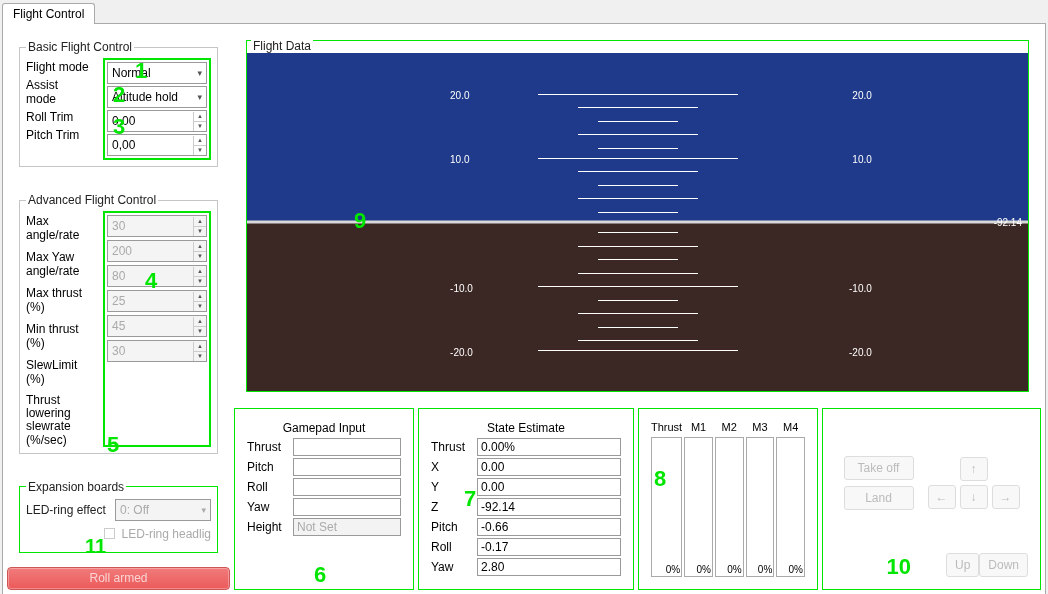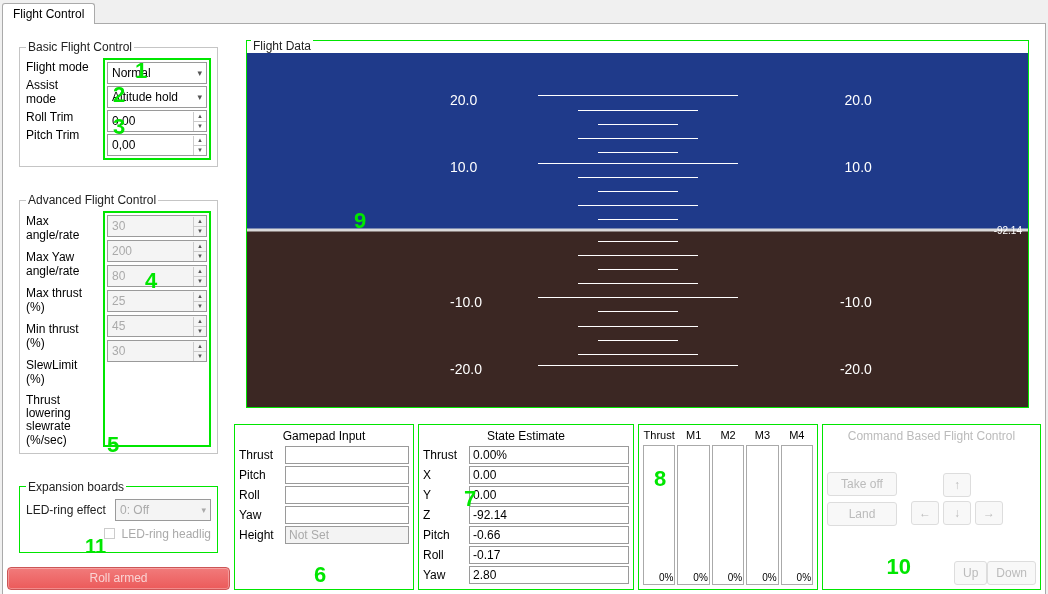--- a/index.html
+++ b/index.html
@@ -24,39 +24,39 @@
   .num-ann { position:absolute; color:#00e600; font-weight:bold; font-size:22px; pointer-events:none; z-index:50;}
   .left-annot-wrap { position: relative; }
   .big-btn { display:flex; align-items:center; justify-content:center; background: linear-gradient(#f17b7b,#ec5a5a); color: rgba(255,255,255,.7); font-size: 24px; height:60px; border:1px solid #c55; border-radius:4px; margin-top:auto; box-shadow: inset 0 0 0 1px rgba(255,255,255,.3); }
   .right-area { flex:1; display:flex; flex-direction:column; gap:4px; position:relative;}
   .flight-data { position:relative; height: 394px; }
   .fd-inner { position:absolute; inset:0; display:flex; flex-direction:column;}
   .sky { flex:1; background:#1f3a8a;}
   .ground { flex:1; background:#3b2723;}
   .horizon { position:absolute; left:0; right:0; top:50%; height:3px; background:#d9d9d9; transform:translateY(-50%);}
   .pitch-line { position:absolute; left:50%; transform:translateX(-50%); height:1px; background:#fff;}
-  .pitch-label { position:absolute; font-size:14px; color:#fff; white-space:nowrap;}
+  .pitch-label { position:absolute; font-size:10px; color:#fff; white-space:nowrap;}
   .right-val { position:absolute; right:6px; font-size:10px; color:#fff; top:50%; transform:translateY(-50%);}
   .fd-legend { position:absolute; top:-2px; left:4px; font-size:12px; color:#222; background:#fff; padding:0 2px;}
   .bottom-row { flex:1; display:flex; gap:4px;}
-  .panel { border:1px solid #c5c5c5; padding:4px; display:flex; flex-direction:column; position:relative;}
+  .panel { border:1px solid #c5c5c5; padding:12px; display:flex; flex-direction:column; position:relative;}
   .panel-title { text-align:center; font-size:12px; margin-bottom:2px;}
   .kv { display:flex; align-items:center; height:20px; gap:4px;}
   .kv label { width:42px; font-size:12px;}
   .kv .field { flex:1; border:1px solid #9a9a9a; height:18px; padding:0 3px; font-size:12px; display:flex; align-items:center; background:#fff;}
   .kv .field.disabled{ background:#f3f3f3; color:#aaa;}
   .bars-wrap { display:flex; gap:2px; flex:1;}
   .bar-col { flex:1; display:flex; flex-direction:column; align-items:center;}
   .bar-h { font-size:11px; height:16px;}
   .bar { flex:1; border:1px solid #aaa; width:100%; position:relative; background:#fff;}
   .bar-pct { position:absolute; bottom:1px; right:1px; font-size:10px;}
   .cmd-panel .dbtn { border:1px solid #ddd; background:#f8f8f8; color:#bbb; padding:4px 8px; font-size:12px; border-radius:3px; display:inline-flex; align-items:center; justify-content:center;}
   .cmd-left { display:flex; flex-direction:column; gap:6px; }
   .cmd-arrows { display:grid; grid-template-columns: repeat(3,28px); grid-template-rows: repeat(2,24px); gap:4px; justify-content:center; align-content:center;}
-  .cmd-body { display:flex; gap:14px; align-items:center; flex:1;}
+  .cmd-body { display:flex; gap:14px; align-items:center; flex:1;justify-content:center;}
   .cmd-bottom { display:flex; justify-content:flex-end; margin-top:8px;}
   .cmd-panel { color:#bbb;}
   .cmd-panel .panel-title{ color:#bbb;}
 </style>
 </head>
 <body>
 
 
 
 <div class="tab"><span>Flight Control</span></div>
@@ -319,21 +319,20 @@
           <div class="bar-col">
               <div class="bar-h">M4</div>
               <div class="bar">
                 <span class="bar-pct">0%</span>
               </div>
             </div>
         </div>
       </div>
 
       <div class="panel ann-rect cmd-panel" style="flex:1;border-color:#00e600;">
-        <div class="panel-title">Command Based Flight Control</div>
         <div class="cmd-body">
           <div class="cmd-left">
             <div class="dbtn" style="width:70px;">Take off</div>
             <div class="dbtn" style="width:70px;">Land</div>
           </div>
           <div class="cmd-arrows">
             <div></div>
               <div class="dbtn">↑</div>
               <div></div>
             <div class="dbtn">←</div>

